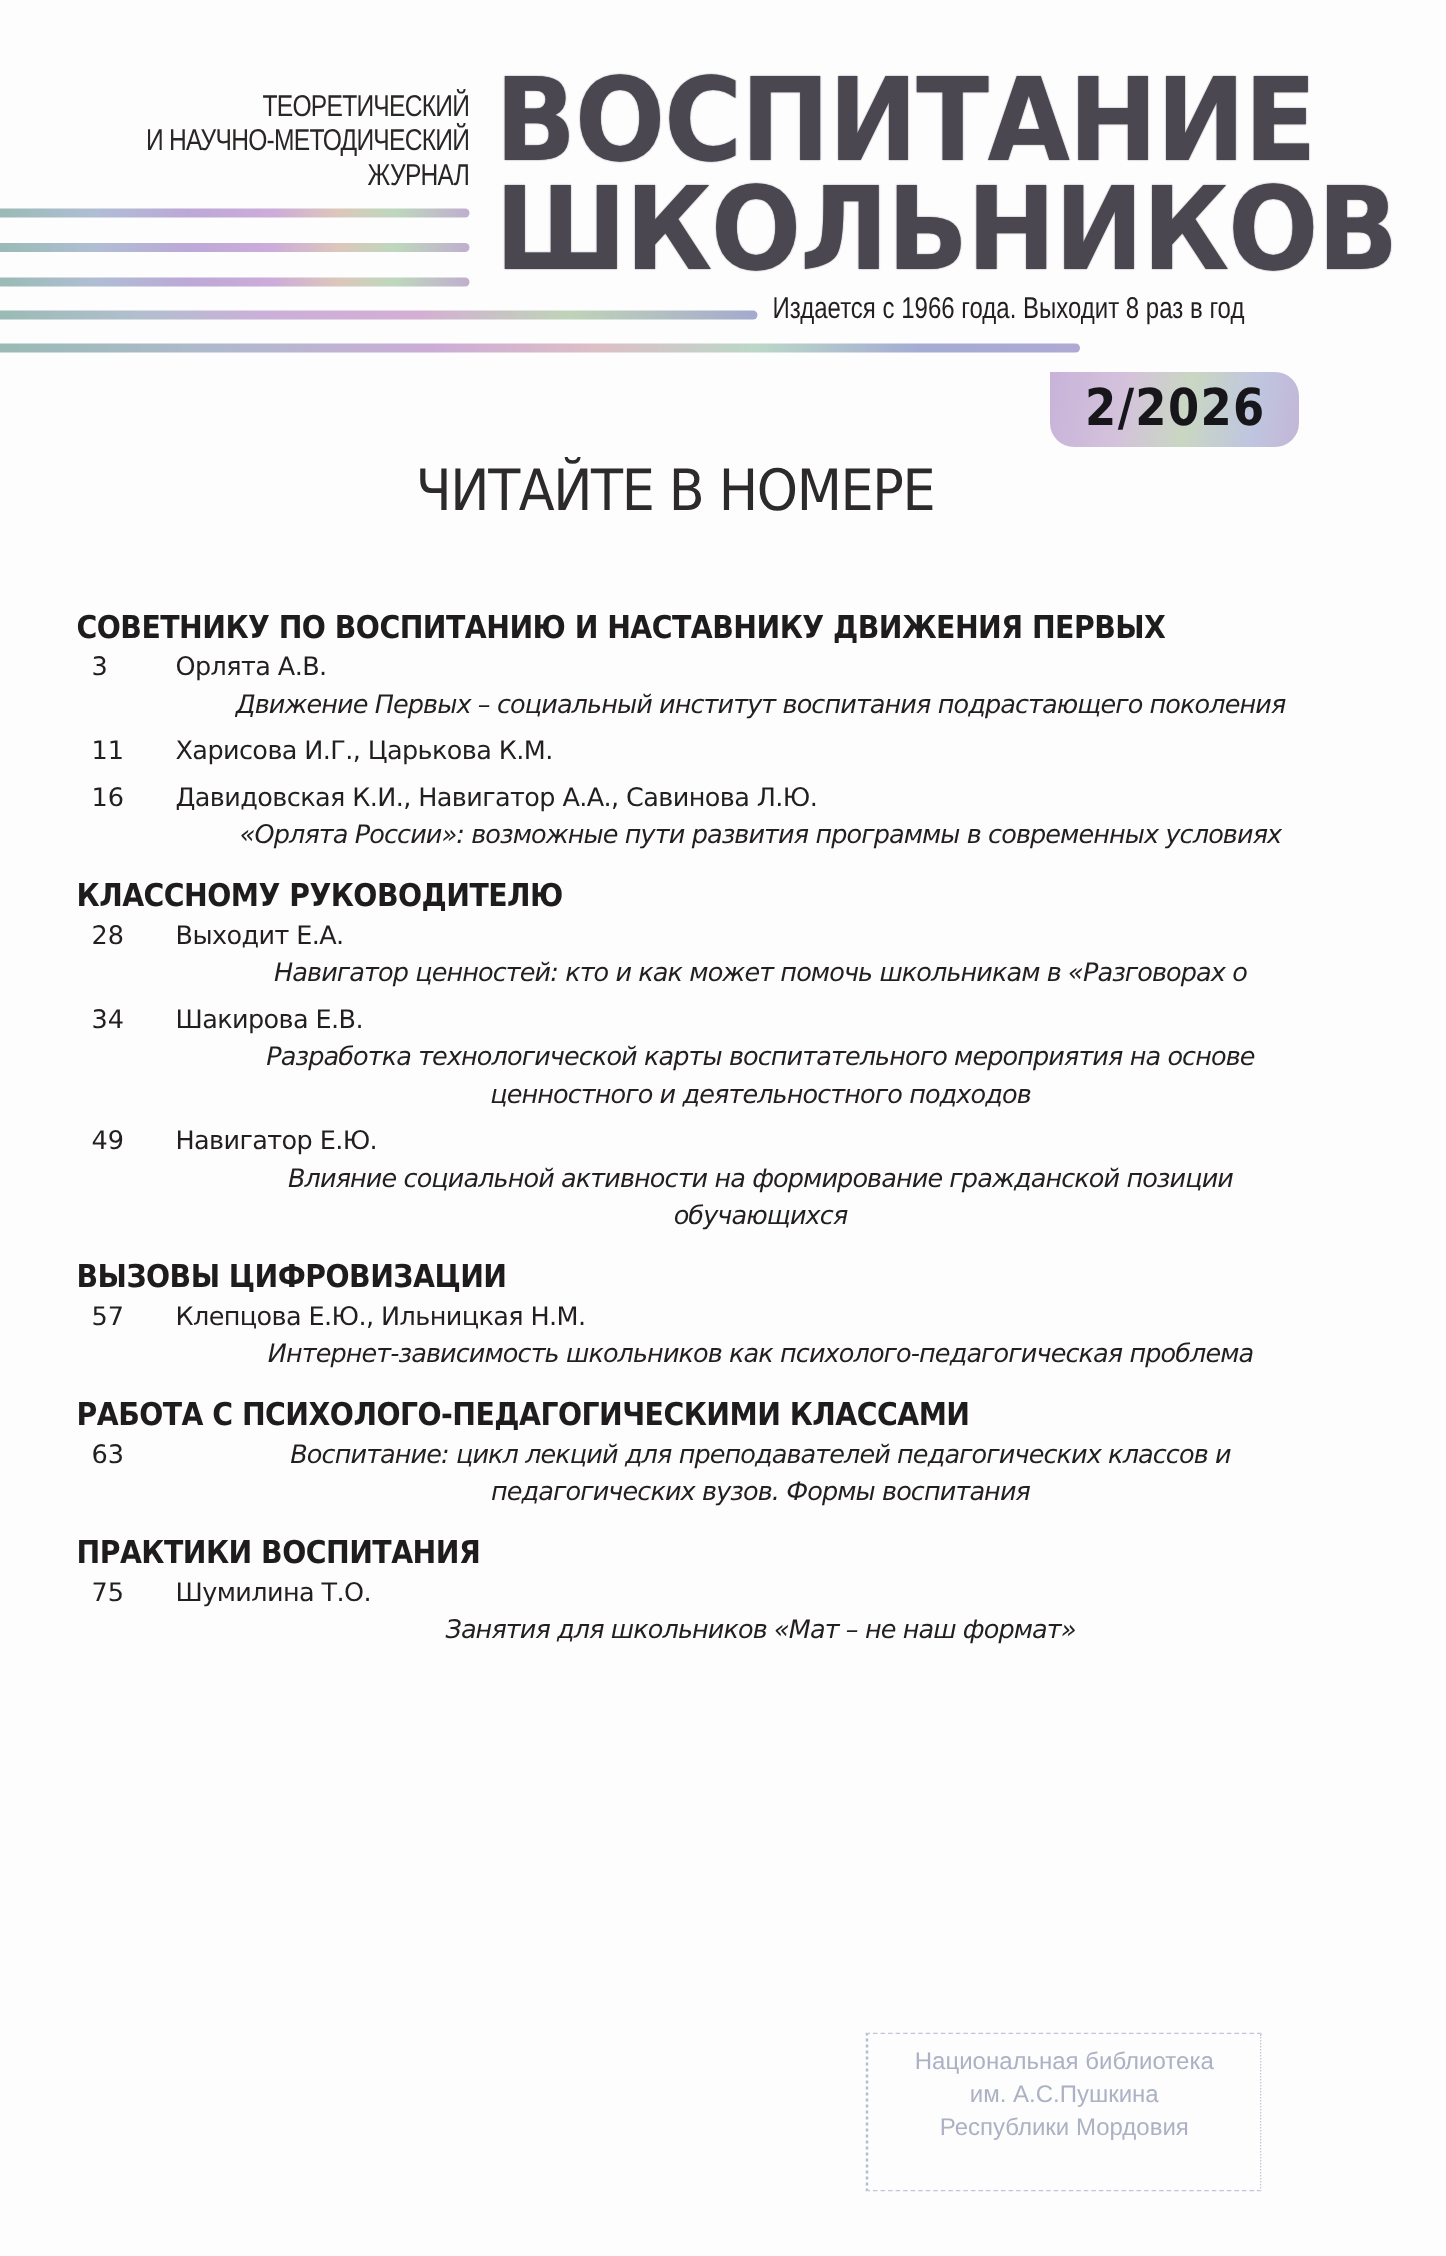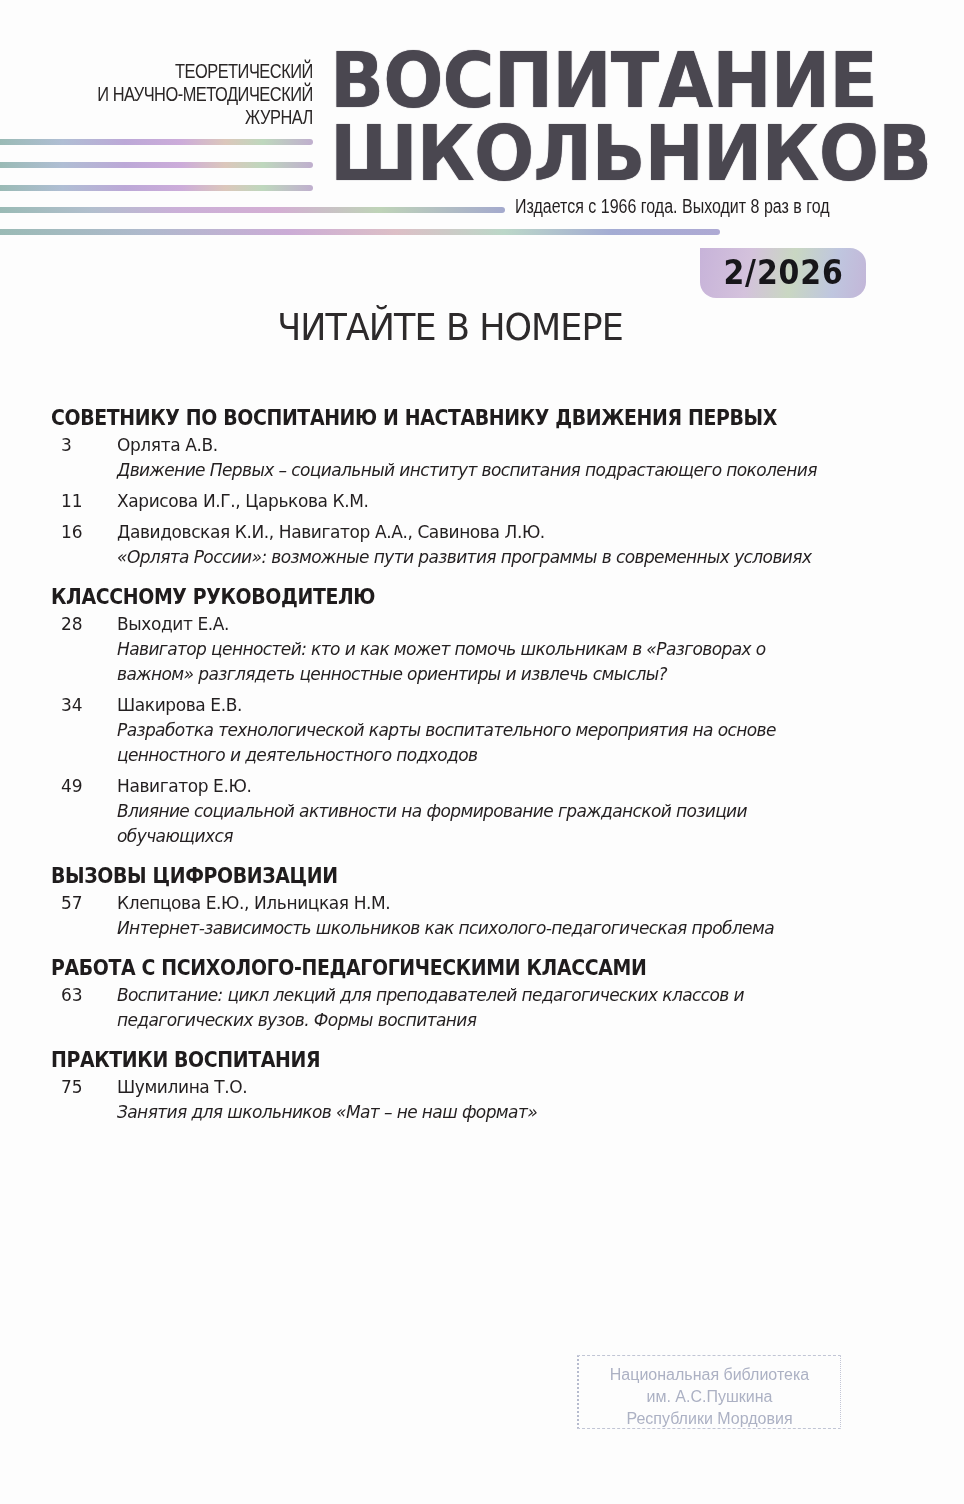--- a/index.html
+++ b/index.html
@@ -176,29 +176,29 @@
     }
     .entry .title {
       font-family: "DejaVu Sans", "Liberation Sans", sans-serif;
       font-style: italic;
       font-size: 17px;
       line-height: 25px;
       color: #231f20;
       letter-spacing: -0.6px;
       width: 780px;
     }
-    .entry .title span { display: block; white-space: nowrap; }
+    .entry .title span { display: block; white-space: nowrap; text-align: center; }
 
     
     .stamp {
       position: absolute;
       left: 577px;
       top: 1355px;
       width: 264px;
-      height: 74px;
+      height: 106px;
       border-top: 1px dashed #b7bccf;
       border-left: 2px dotted #aab0c6;
       border-right: 1px dotted #b9bdd0;
       border-bottom: 1px dashed #b7bccf;
       text-align: center;
       font-family: "Liberation Sans", "DejaVu Sans", sans-serif;
       font-size: 16px;
       line-height: 22px;
       color: #9ea4ba;
       padding-top: 8px;
@@ -261,21 +261,20 @@
       </div>
     </div>
 
     <div class="section">
       <div class="section-heading">КЛАССНОМУ РУКОВОДИТЕЛЮ</div>
       <div class="entry">
         <span class="page-num">28</span>
         <div class="authors">Выходит Е.А.</div>
         <div class="title">
           <span>Навигатор ценностей: кто и как может помочь школьникам в «Разговорах о</span>
-          <span>важном» разглядеть ценностные ориентиры и извлечь смыслы?</span>
         </div>
       </div>
       <div class="entry">
         <span class="page-num">34</span>
         <div class="authors">Шакирова Е.В.</div>
         <div class="title">
           <span>Разработка технологической карты воспитательного мероприятия на основе</span>
           <span>ценностного и деятельностного подходов</span>
         </div>
       </div>

